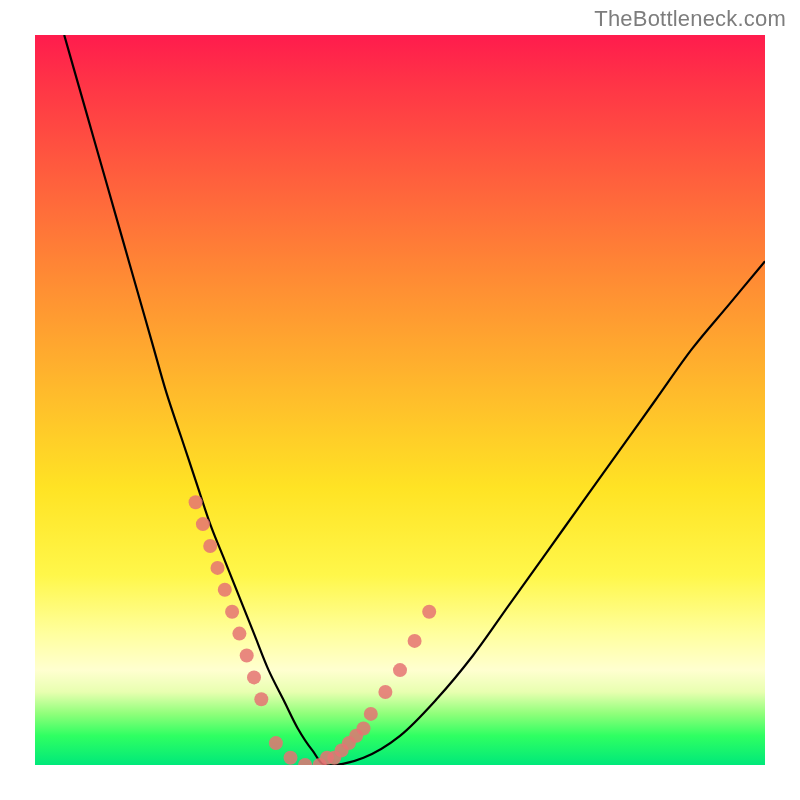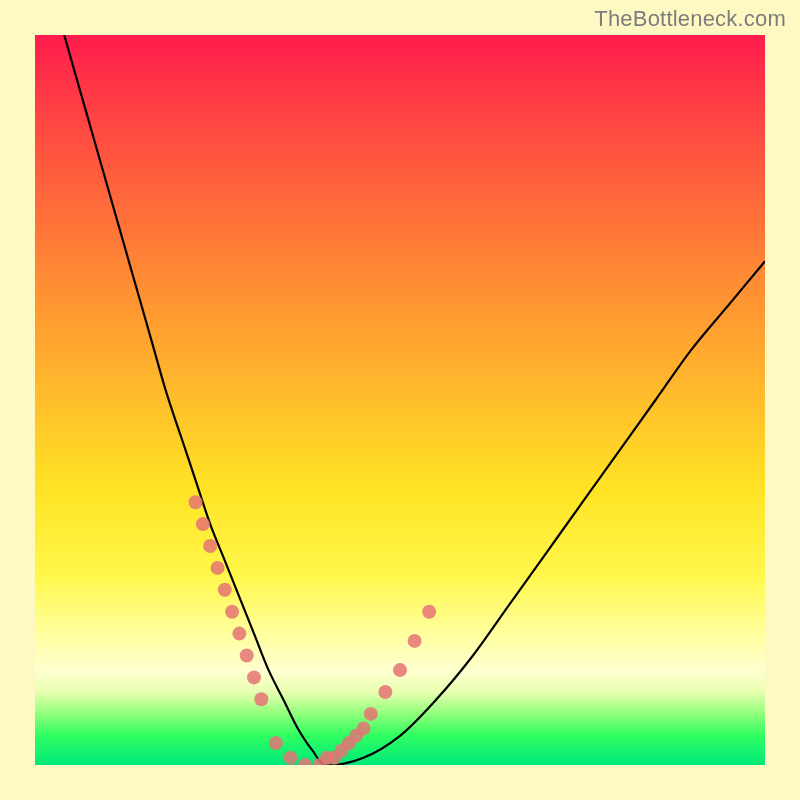--- a/index.html
+++ b/index.html
@@ -8,21 +8,21 @@
     width: 800px;
     height: 800px;
     overflow: hidden;
     background: #000;
     font-family: Arial, Helvetica, sans-serif;
   }
   .frame {
     position: relative;
     width: 800px;
     height: 800px;
-    background: #fef9c3;
+    background: #ffffff;
   }
   .plot-area {
     position: absolute;
     left: 35px;
     top: 35px;
     width: 730px;
     height: 730px;
     
     background: linear-gradient(to bottom,
       #ff1c4d 0%,

